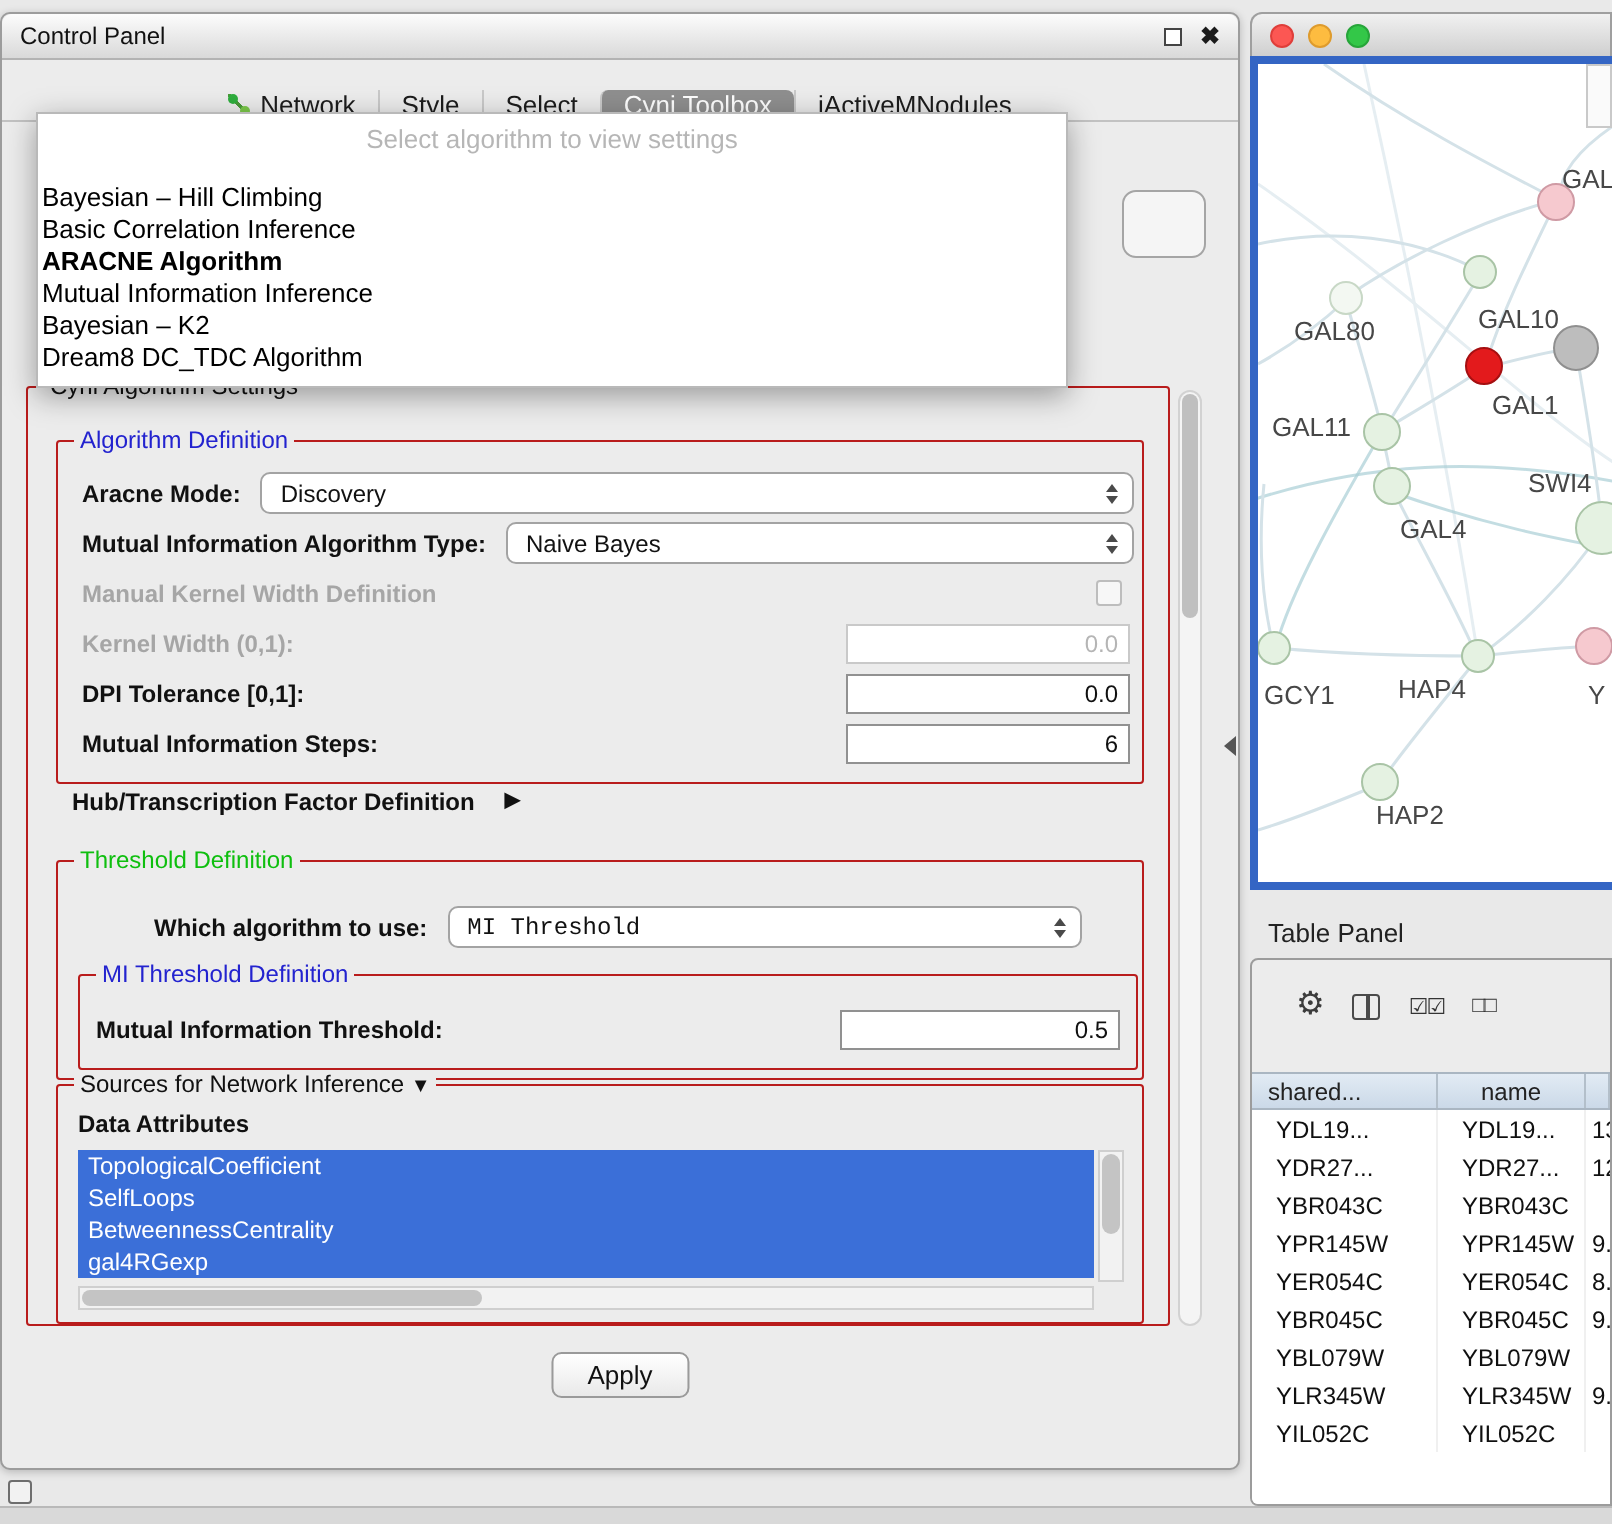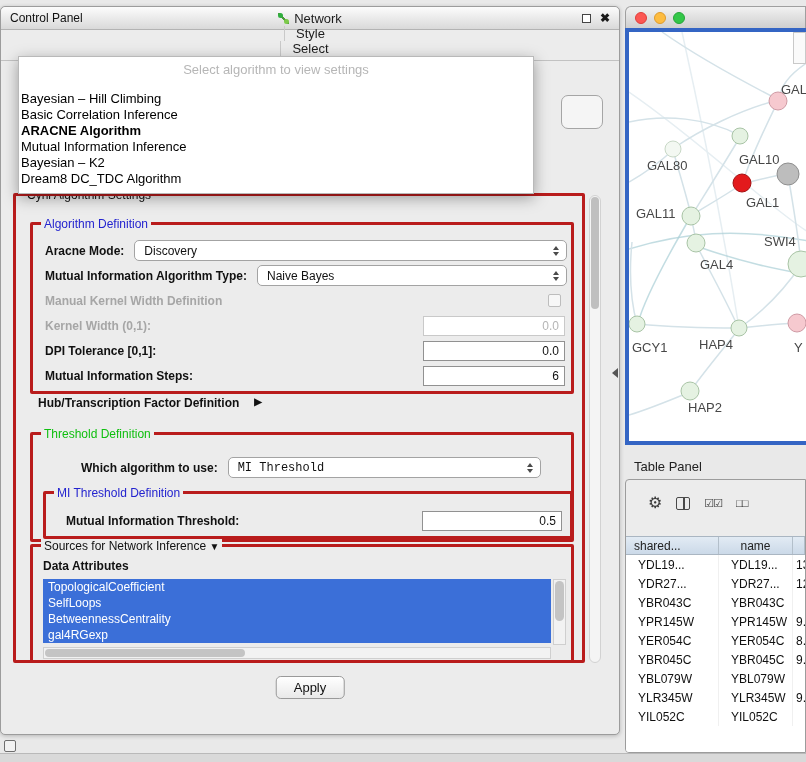--- a/index.html
+++ b/index.html
@@ -11,36 +11,36 @@
   .cp { position:absolute; left:0; top:6px; width:620px; height:729px; background:#ececec;
         border:1px solid #9c9c9c; border-radius:5px; box-shadow:0 1px 4px rgba(0,0,0,.22); }
   .cp-titlebar { position:absolute; left:0; top:0; right:0; height:23px;
         background:linear-gradient(#fcfcfc,#d9d9d9); border-bottom:1px solid #b3b3b3;
         border-radius:5px 5px 0 0; display:flex; align-items:center; padding:0 9px; font-size:12px; }
   .cp-winbtns { margin-left:auto; display:flex; align-items:center; gap:9px; }
   .float-ico { width:9px; height:9px; border:1.5px solid #444; display:inline-block; background:#fff; }
   .close-ico { font-size:12px; color:#1a1a1a; font-weight:bold; }
 
   .cp-tabs { position:absolute; left:0; top:29px; width:100%; height:25px; display:flex;
-        justify-content:center; align-items:center; border-bottom:1px solid #c2c2c2;flex-direction:column; }
+        justify-content:center; align-items:flex-end; border-bottom:1px solid #c2c2c2; }
   .tab { display:flex; align-items:center; gap:5px; padding:0 11px; font-size:13px; color:#1c1c1c;
         border-left:1px solid #c9c9c9; }
   .tab:first-child { border-left:none; }
   .tab.sel { background:#8f8f8f; color:#fff; border-radius:4px 4px 0 0; }
   .net-ico { width:11px; height:11px; display:inline-block; position:relative;
         background:linear-gradient(45deg,transparent 44%,#4a9a3a 44%,#4a9a3a 56%,transparent 56%); }
   .net-ico::before,.net-ico::after { content:""; position:absolute; border-radius:50%; }
   .net-ico::before { width:5px; height:5px; left:0; top:0; background:#2fae3e; }
   .net-ico::after  { width:5px; height:5px; right:0; bottom:0; background:#7cc94a; }
 
   .combo-fragment { position:absolute; left:560px; top:88px; width:42px; height:34px;
         border:1px solid #a5a5a5; border-radius:7px; background:#f5f5f5; }
 
   
-  .group { border:3px solid #b91c1c; border-radius:2px; }
+  .group { border:1px solid #b91c1c; border-radius:2px; }
   .group-label { position:absolute; top:-8px; left:8px; background:#ececec; padding:0 3px;
         font-size:12px; white-space:nowrap; }
   .blue  { color:#2323cf; }
   .greenlbl { color:#0fbf0f; }
 
   .settings-group { position:absolute; left:12px; top:186px; width:572px; height:470px; overflow:hidden; }
 
   .algo-group { position:absolute; left:14px; top:26px; width:544px; height:172px; padding:15px 4px 0 12px; }
   .form-row { display:flex; align-items:center; height:21px; margin-bottom:4px; font-size:12px; }
   .form-row label { font-weight:bold; white-space:nowrap; }
@@ -64,21 +64,21 @@
   .field.disabled { border-color:#c9c9c9; color:#b5b5b5; }
 
   .hub-row { position:absolute; left:22px; top:200px; font-size:12px; font-weight:bold;
         display:flex; gap:15px; }
   .tri { font-size:10px; }
 
   .threshold-group { position:absolute; left:14px; top:236px; width:544px; height:110px; padding-top:22px; }
   .thr-row { display:flex; align-items:center; height:21px; margin:0 6px 0 48px; font-size:12px; }
   .thr-row label { font-weight:bold; white-space:nowrap; }
   .mi-group { position:absolute; left:10px; top:56px; width:530px; height:48px; }
-  .mi-row { display:flex; align-items:center; height:21px; margin:16px 6px 0 20px; font-size:12px; }
+  .mi-row { display:flex; align-items:center; height:21px; margin:16px 6px 0 8px; font-size:12px; }
   .mi-row label { font-weight:bold; white-space:nowrap; }
   .mi-row .field { width:140px; }
 
   .sources-group { position:absolute; left:14px; top:348px; width:544px; height:120px; }
   .attr-heading { position:absolute; left:10px; top:12px; font-size:12px; font-weight:bold; }
   .attr-list { position:absolute; left:10px; top:32px; width:508px; }
   .attr-item { height:16px; line-height:16px; background:#3b6fd8; color:#fff; font-size:12px; padding-left:5px; }
   .list-vscroll { position:absolute; left:520px; top:32px; width:13px; height:66px;
         background:#f2f2f2; border:1px solid #cfcfcf; }
   .list-vscroll i { display:block; margin:1px; height:40px; background:#c4c4c4; border-radius:6px; }

